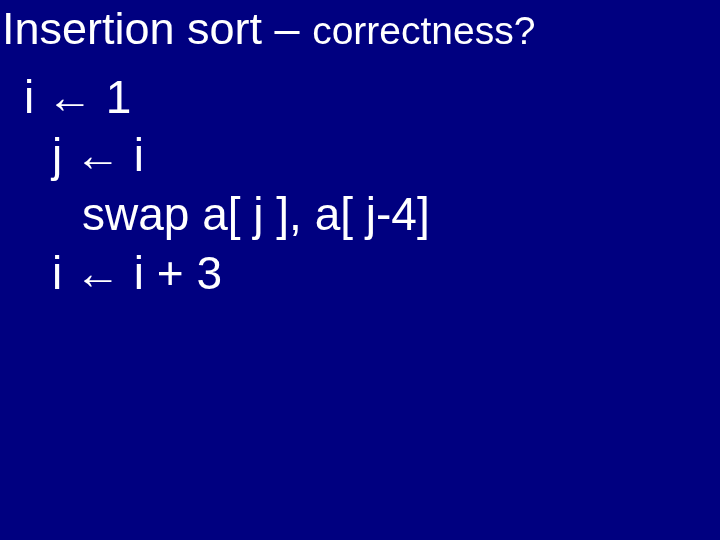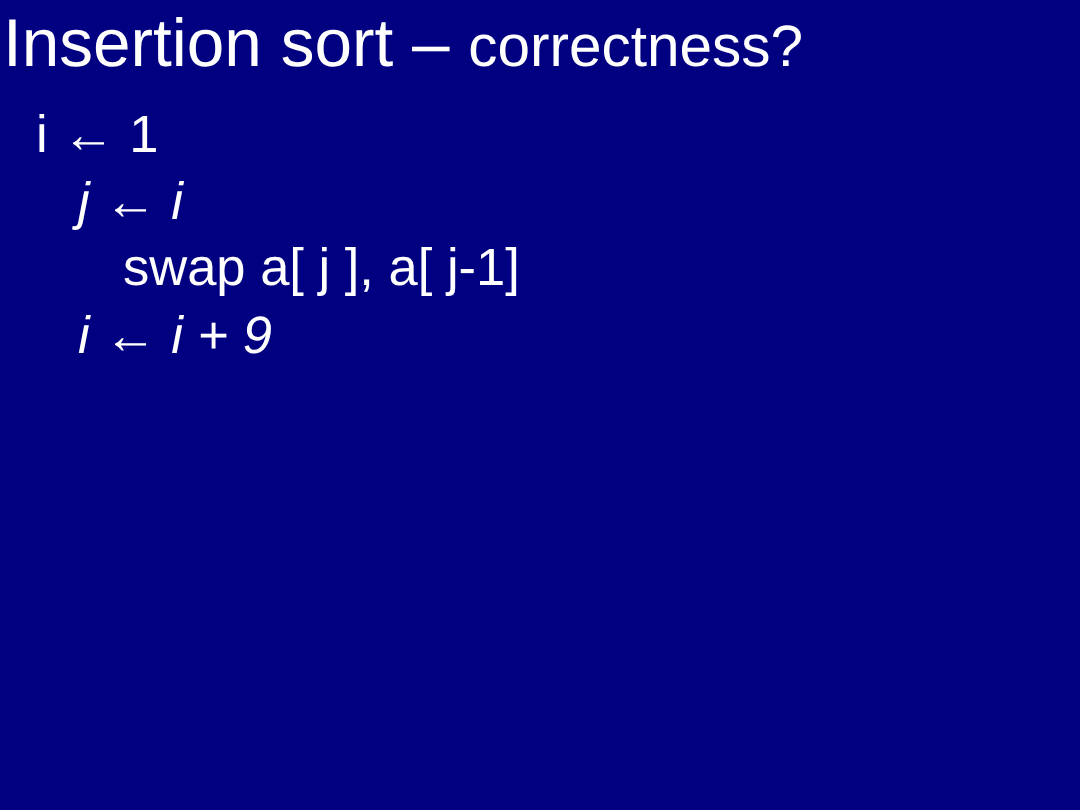--- a/index.html
+++ b/index.html
@@ -21,36 +21,36 @@
   .title {
     font-size: 45px;
     line-height: 1.1;
     padding: 4px 2px 14px 2px;
     white-space: nowrap;
   }
   .title .sub {
     font-size: 39px;
   }
   .code {
-    font-size: 35px;
+    font-size: 46px;
     line-height: 1.28;
     padding-left: 24px;
   }
   .line {
     white-space: pre;
   }
-  .ind1 { padding-left: 28px; font-style: italic; }
+  .ind1 { padding-left: 28px; }
   .ind2 { padding-left: 58px; }
 </style>
 </head>
 <body>
 
 <div class="slide">
   <div class="title">
     <span>Insertion sort – </span><span class="sub">correctness?</span>
   </div>
   <div class="code">
     <div class="line">i ← 1</div>
     <div class="line ind1">j ← i</div>
-    <div class="line ind2">swap a[ j ], a[ j-1]</div>
-    <div class="line ind1">i ← i + 9</div>
+    <div class="line ind2">swap a[ j ], a[ j-4]</div>
+    <div class="line ind1">i ← i + 3</div>
   </div>
 </div>
 
 </body></html>

